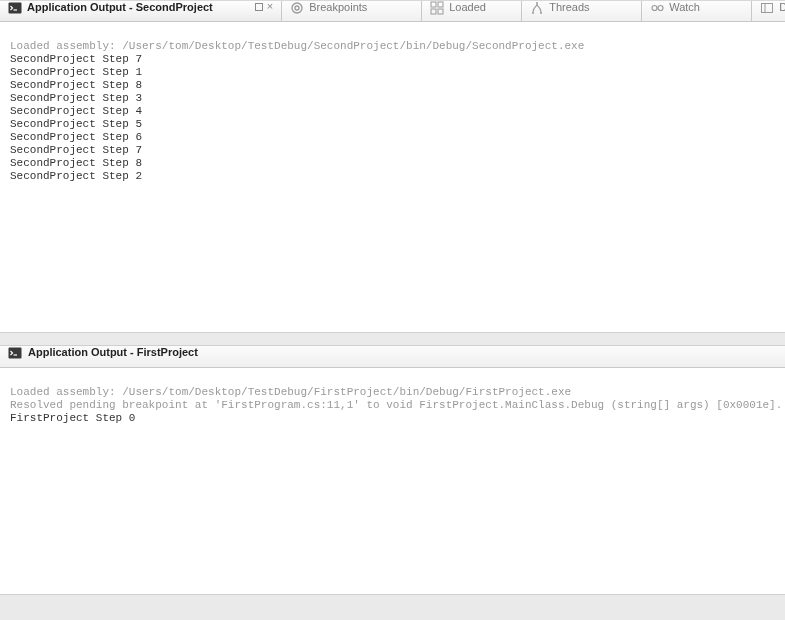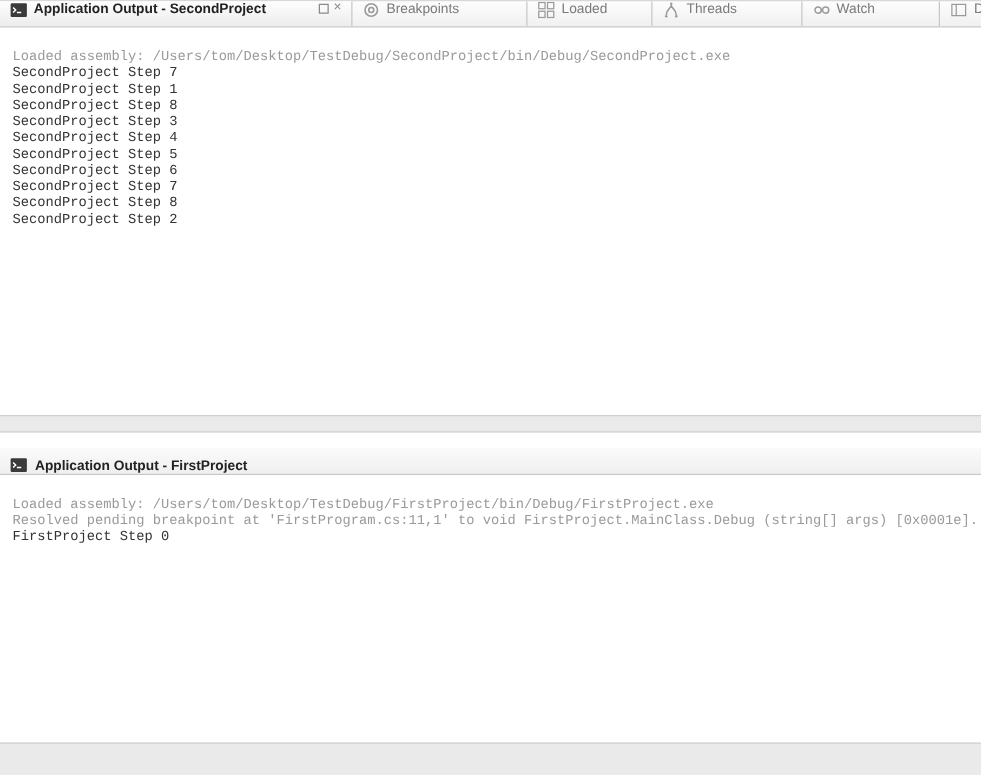--- a/index.html
+++ b/index.html
@@ -72,27 +72,26 @@
       height: 14px;
       background: #eaeaea;
       border-top: 1px solid #d0d0d0;
       border-bottom: 1px solid #d0d0d0;
     }
     .header-bar {
       height: 22px;
       background: linear-gradient(to bottom, #fbfbfb, #efefef);
       border-bottom: 1px solid #c8c8c8;
       display: flex;
-      align-items: flex-end;
+      align-items: flex-start;
       padding: 0 8px;
       gap: 6px;
       color: #222;
       font-weight: bold;
       font-size: 11px;
-      margin-top: 12px;
     }
     .pane-bottom {
       flex: 1 1 auto;
       display: flex;
       flex-direction: column;
       overflow: hidden;
     }
     .output {
       font-family: Menlo, Consolas, "Courier New", monospace;
       font-size: 11px;

